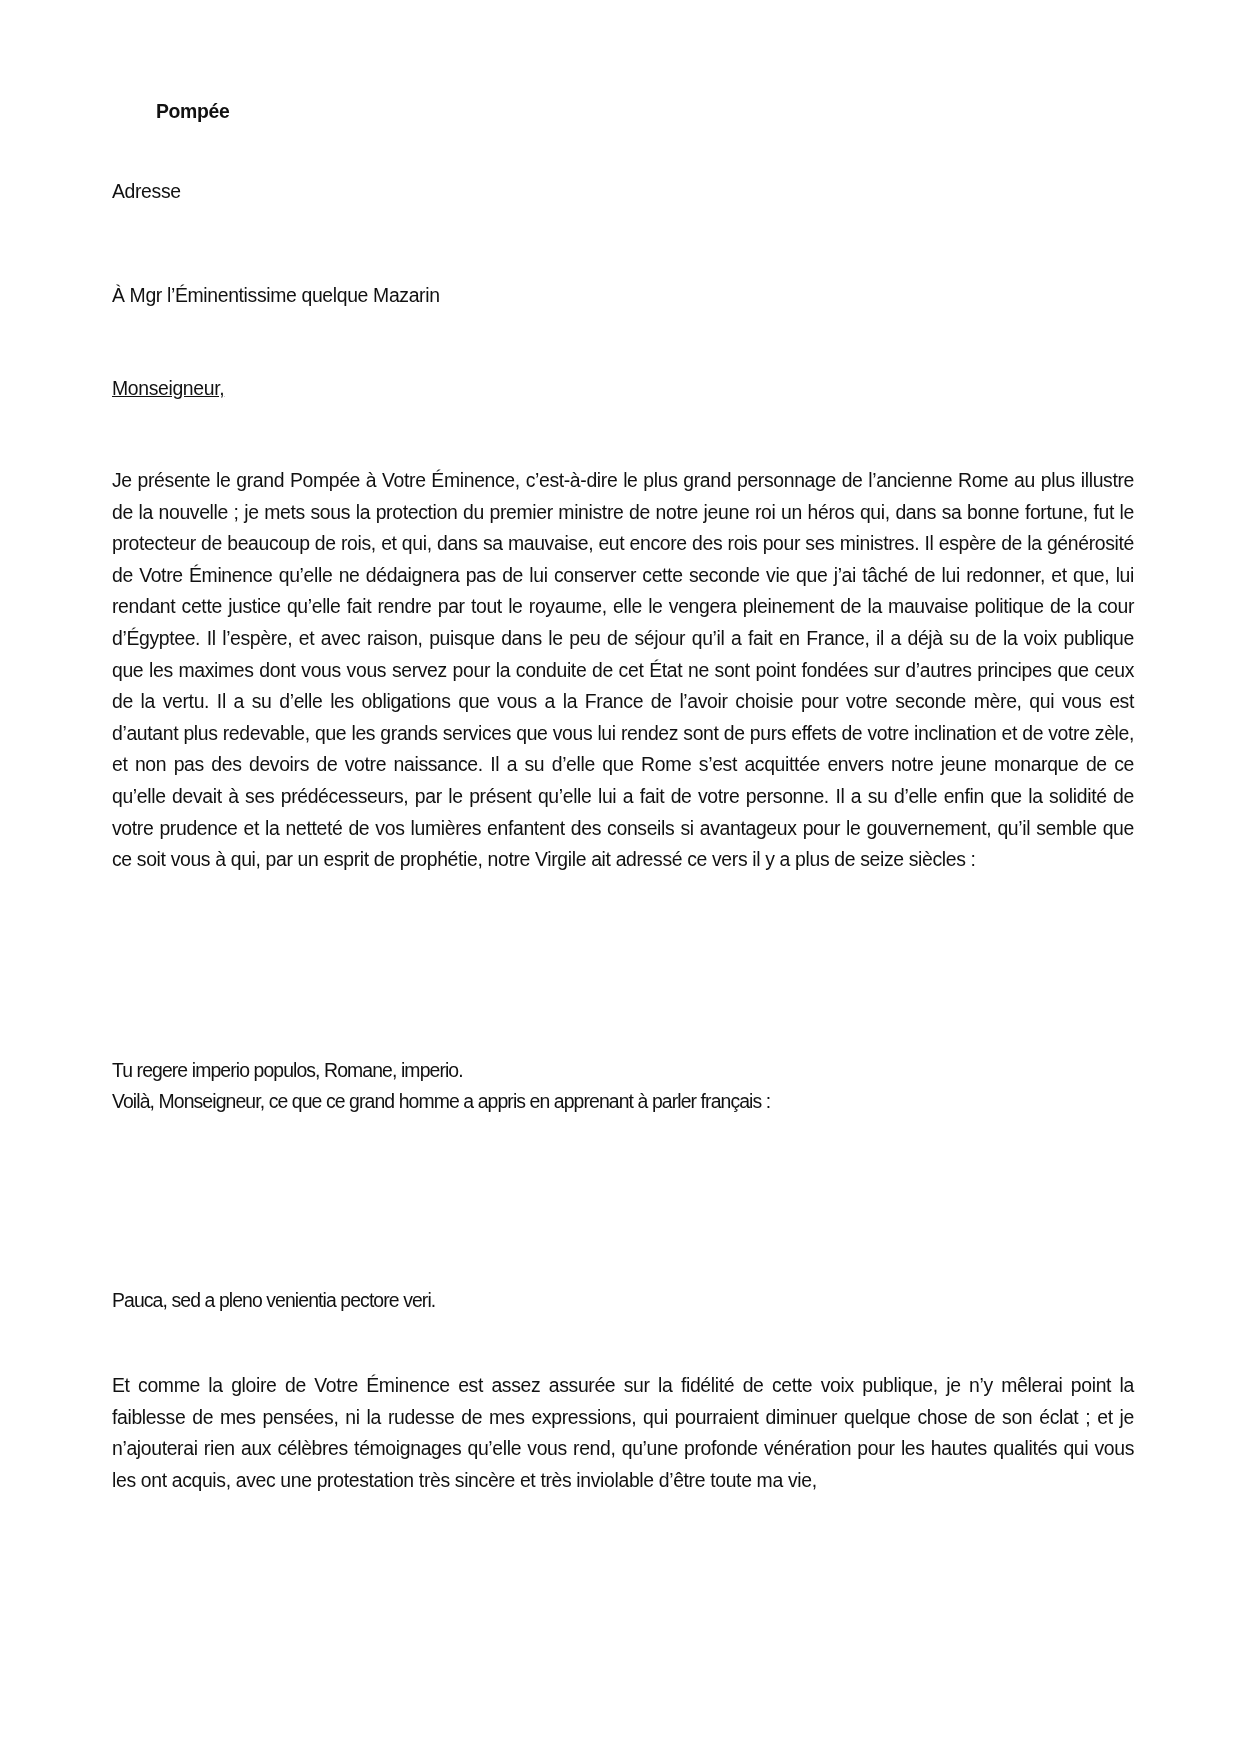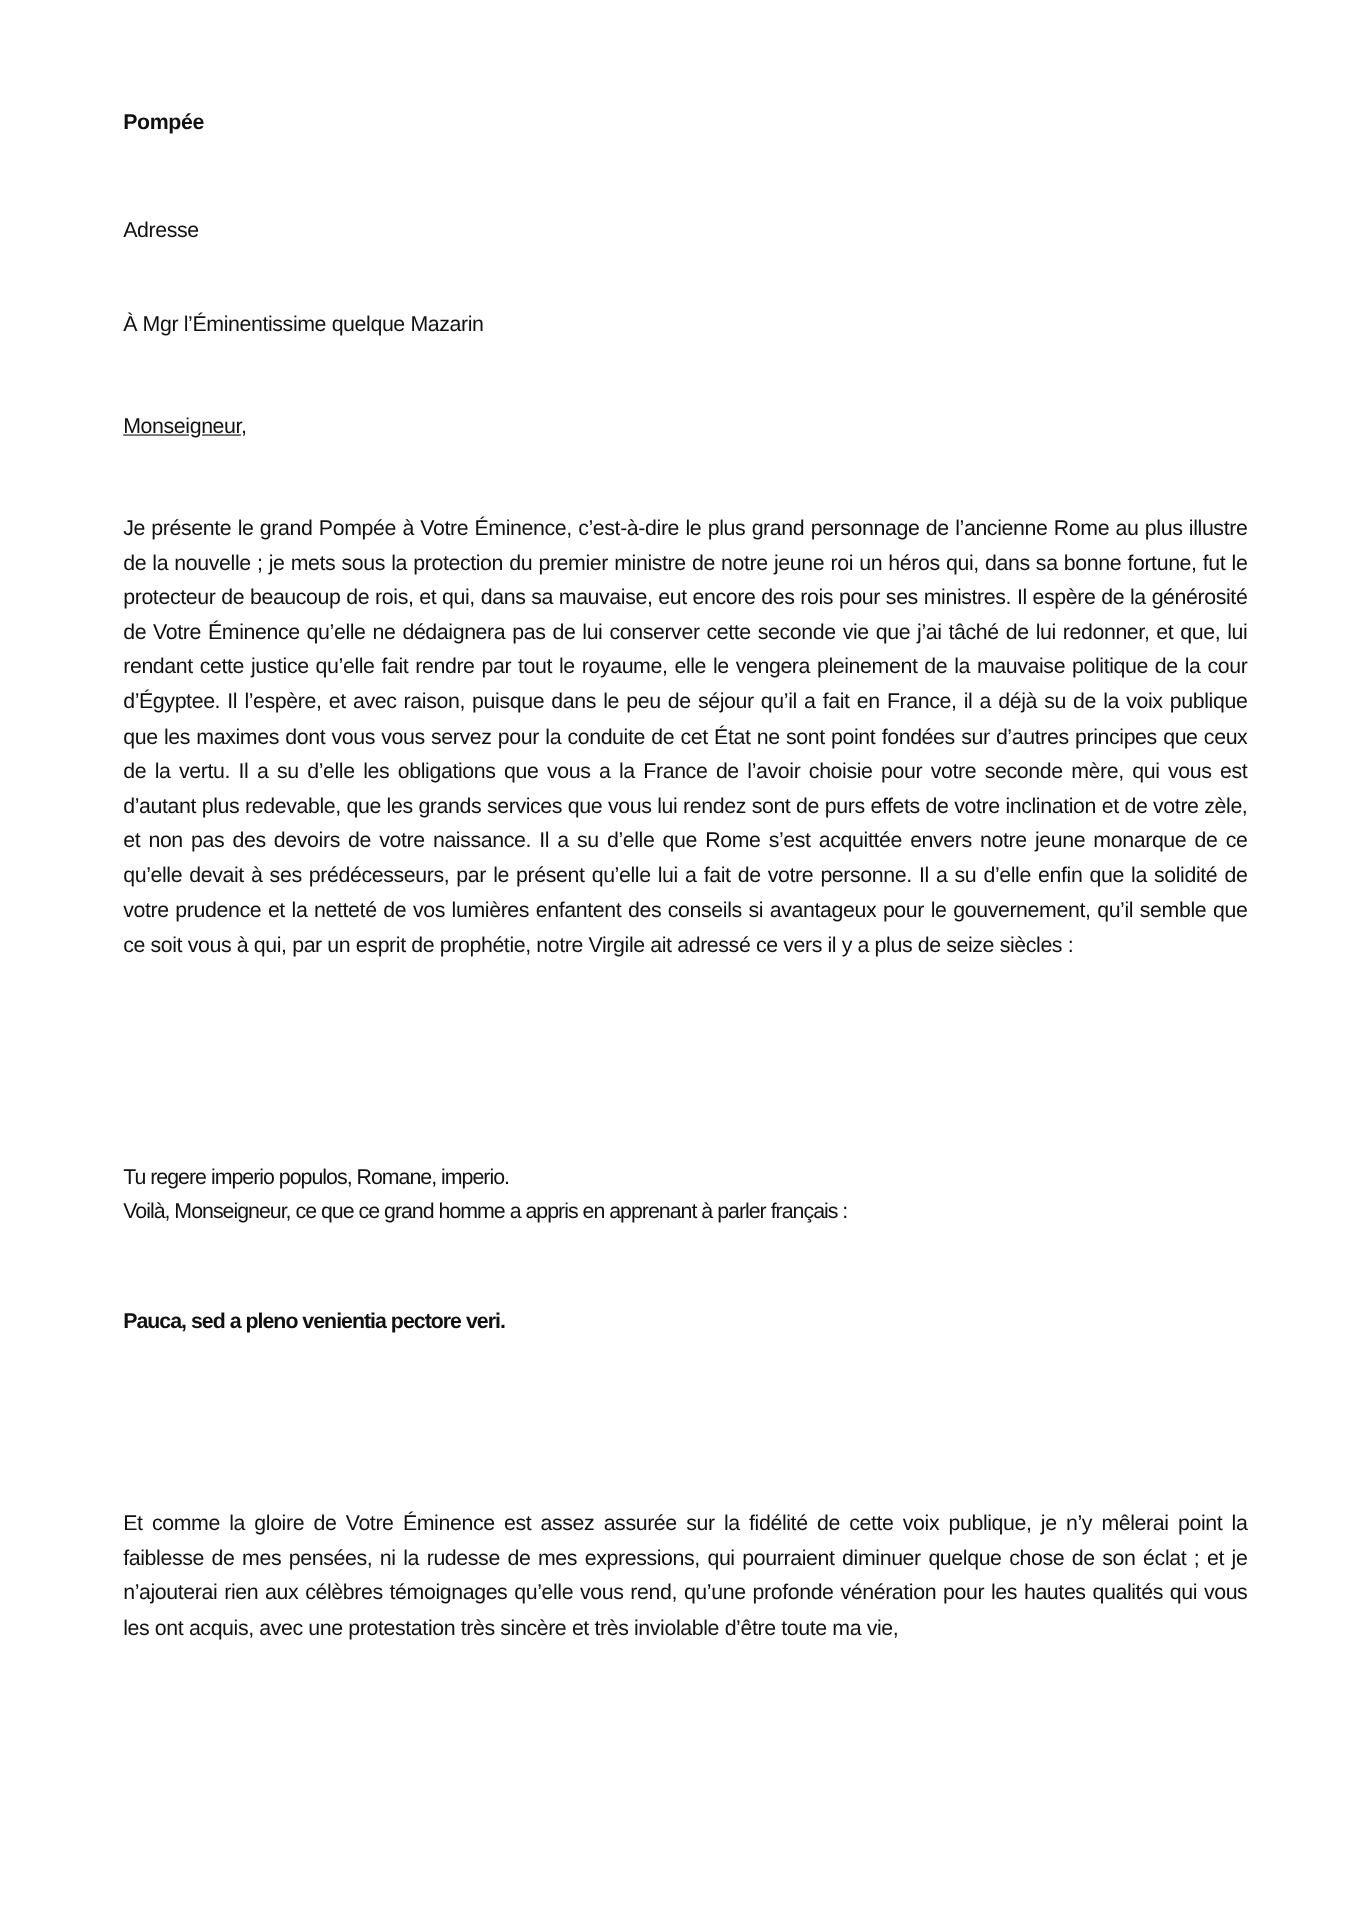--- a/index.html
+++ b/index.html
@@ -6,30 +6,30 @@
     body { width: 1242px; height: 1755px; position: relative; overflow: hidden; }
     .page {
       position: absolute; left: 112px; top: 0; width: 1022px;
       font-family: "Liberation Sans", sans-serif;
       color: #111111;
       font-size: 19.4px;
       line-height: 31.6px;
       letter-spacing: -0.35px;
     }
     .block { position: absolute; left: 0; width: 1022px; margin: 0; }
-    .title { font-weight: bold; }
+    .title { font-weight: bold; margin-left: 44px; }
     .justify { text-align: justify; }
     .cond { letter-spacing: -0.9px; }
   </style>
 </head>
 <body>
 
 <div class="page">
   <p class="block title" style="top:96px;">Pompée</p>
-  <p class="block" style="top:194px;">Adresse</p>
+  <p class="block" style="top:176px;">Adresse</p>
   <p class="block" style="top:280px;">À Mgr l’Éminentissime quelque Mazarin</p>
   <p class="block" style="top:373px;text-decoration:underline;">Monseigneur,</p>
   <p class="block justify" style="top:465px;">Je présente le grand Pompée à Votre Éminence, c’est-à-dire le plus grand personnage de l’ancienne Rome au plus illustre de la nouvelle ; je mets sous la protection du premier ministre de notre jeune roi un héros qui, dans sa bonne fortune, fut le protecteur de beaucoup de rois, et qui, dans sa mauvaise, eut encore des rois pour ses ministres. Il espère de la générosité de Votre Éminence qu’elle ne dédaignera pas de lui conserver cette seconde vie que j’ai tâché de lui redonner, et que, lui rendant cette justice qu’elle fait rendre par tout le royaume, elle le vengera pleinement de la mauvaise politique de la cour d’Égyptee. Il l’espère, et avec raison, puisque dans le peu de séjour qu’il a fait en France, il a déjà su de la voix publique que les maximes dont vous vous servez pour la conduite de cet État ne sont point fondées sur d’autres principes que ceux de la vertu. Il a su d’elle les obligations que vous a la France de l’avoir choisie pour votre seconde mère, qui vous est d’autant plus redevable, que les grands services que vous lui rendez sont de purs effets de votre inclination et de votre zèle, et non pas des devoirs de votre naissance. Il a su d’elle que Rome s’est acquittée envers notre jeune monarque de ce qu’elle devait à ses prédécesseurs, par le présent qu’elle lui a fait de votre personne. Il a su d’elle enfin que la solidité de votre prudence et la netteté de vos lumières enfantent des conseils si avantageux pour le gouvernement, qu’il semble que ce soit vous à qui, par un esprit de prophétie, notre Virgile ait adressé ce vers il y a plus de seize siècles :</p>
   <p class="block cond" style="top:1055px;">Tu regere imperio populos, Romane, imperio.</p>
   <p class="block cond" style="top:1086px;">Voilà, Monseigneur, ce que ce grand homme a appris en apprenant à parler français :</p>
-  <p class="block cond" style="top:1186px;font-weight:bold;">Pauca, sed a pleno venientia pectore veri.</p>
+  <p class="block cond" style="top:1285px;">Pauca, sed a pleno venientia pectore veri.</p>
   <p class="block justify" style="top:1370px;">Et comme la gloire de Votre Éminence est assez assurée sur la fidélité de cette voix publique, je n’y mêlerai point la faiblesse de mes pensées, ni la rudesse de mes expressions, qui pourraient diminuer quelque chose de son éclat ; et je n’ajouterai rien aux célèbres témoignages qu’elle vous rend, qu’une profonde vénération pour les hautes qualités qui vous les ont acquis, avec une protestation très sincère et très inviolable d’être toute ma vie,</p>
 </div>
 
 </body></html>

